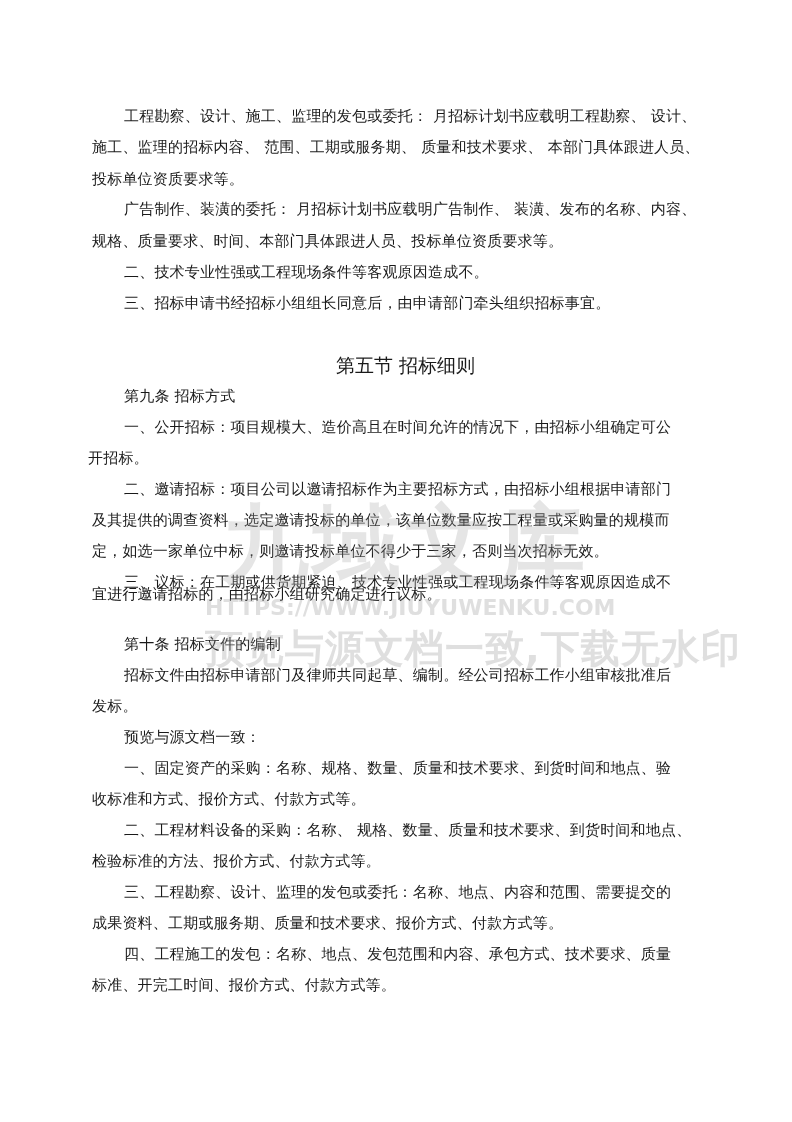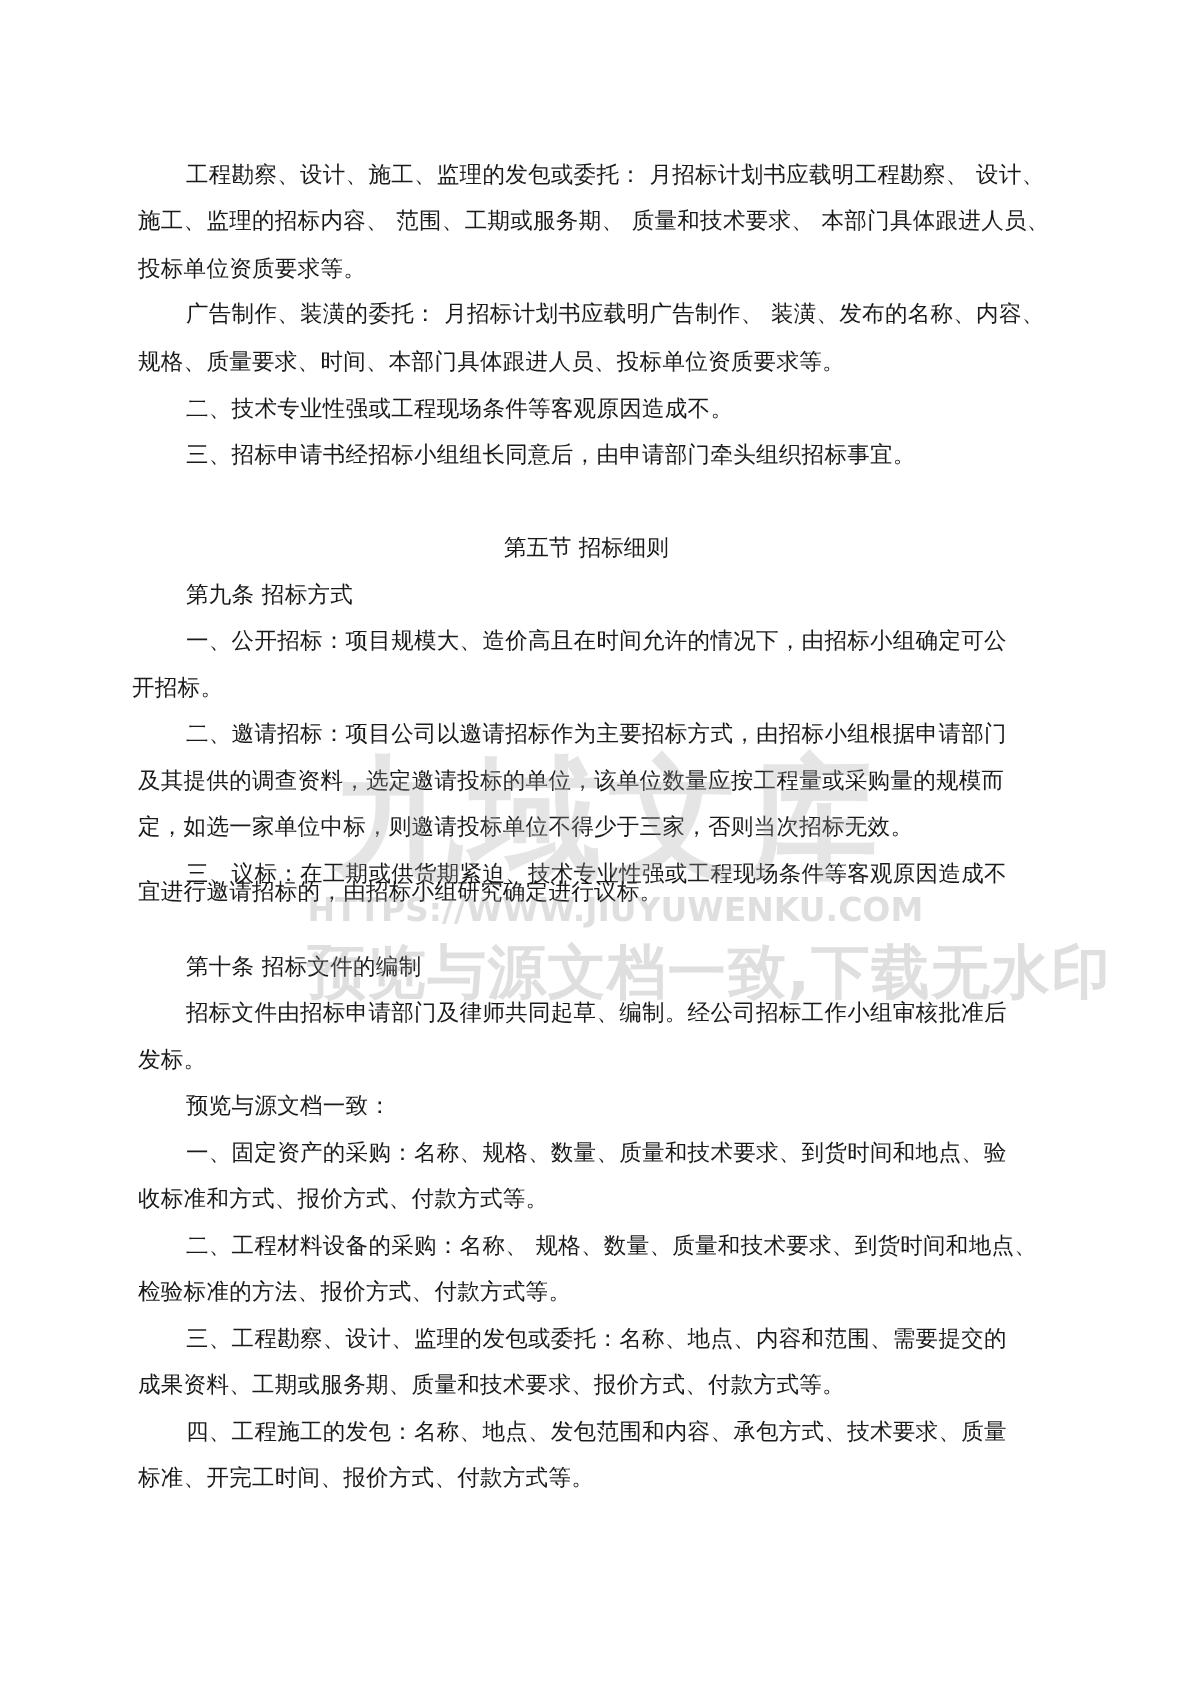--- a/index.html
+++ b/index.html
@@ -25,21 +25,21 @@
     .line {
       position: absolute;
       left: 0;
       font-size: 15px;
       line-height: 20px;
       white-space: nowrap;
       letter-spacing: 0.2px;
     }
     .heading {
       position: absolute;
-      font-size: 15px;
+      font-size: 19px;
       line-height: 20px;
       white-space: nowrap;
     }
     
     .wm {
       position: absolute;
       pointer-events: none;
       white-space: nowrap;
       font-family: "DejaVu Sans", "Liberation Sans", sans-serif;
       font-weight: bold;

